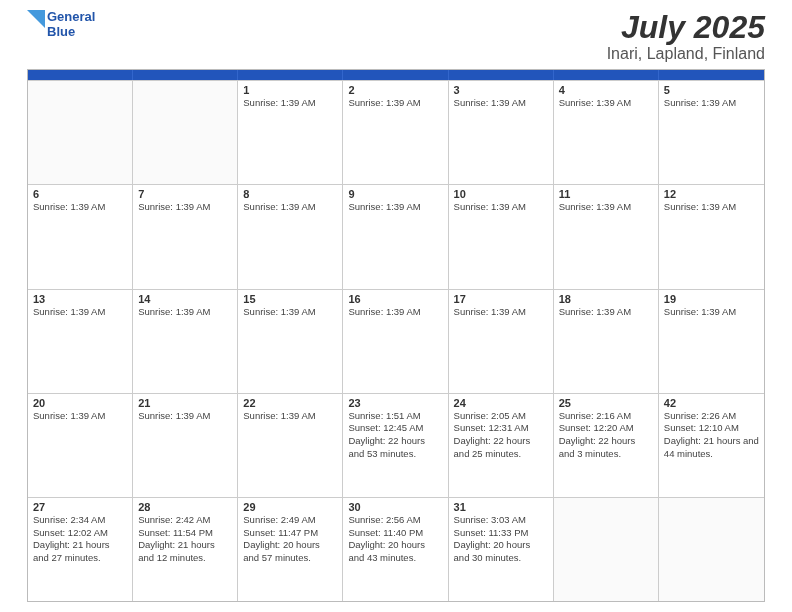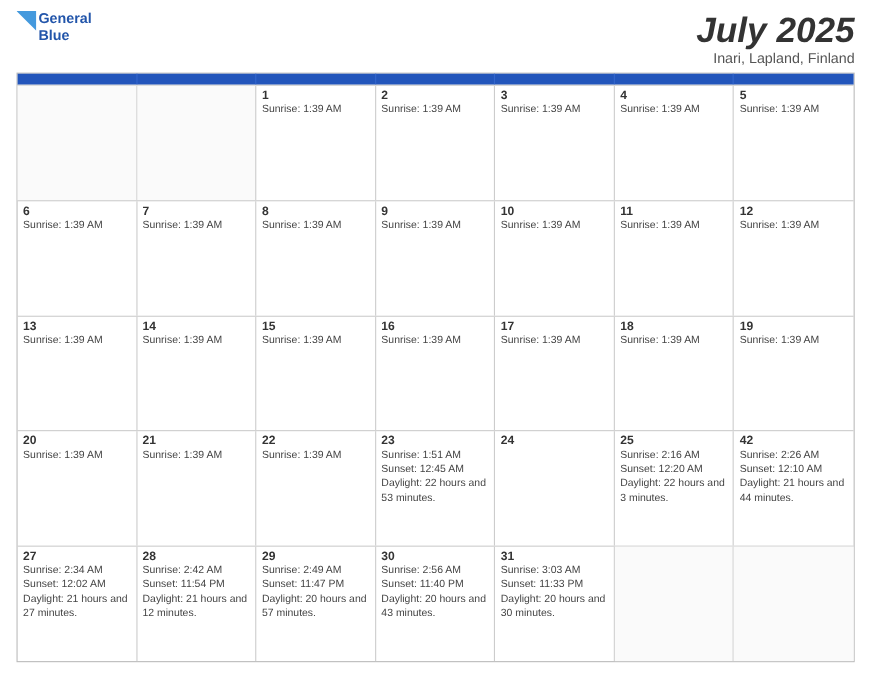--- a/index.html
+++ b/index.html
@@ -7,21 +7,21 @@
       width: 792px;
       height: 612px;
       background: #fff;
       font-family: Arial, sans-serif;
       font-size: 12px;
       overflow: hidden;
     }
     .page {
       width: 792px;
       height: 612px;
-      padding: 10px 15px;
+      padding: 10px 27px;
       display: flex;
       flex-direction: column;
     }
     .header {
       display: flex;
       justify-content: space-between;
       align-items: flex-start;
       margin-bottom: 6px;
     }
     .logo {
@@ -33,21 +33,21 @@
       text-align: right;
     }
     .month-title {
       font-size: 32px;
       font-weight: bold;
       color: #333;
       line-height: 1.1;
       font-style: italic;
     }
     .location {
-      font-size: 13px;
+      font-size: 16px;
       color: #555;
     }
     .calendar {
       border: 1px solid #bbb;
       flex: 1;
       display: flex;
       flex-direction: column;
     }
     .cal-header {
       display: grid;
@@ -227,20 +227,23 @@
             <div class="day-info" style="white-space: pre-line;">Sunrise: 1:39 AM</div>
           </div>
           <div class="cal-cell">
             <div class="day-num">23</div>
             <div class="day-info" style="white-space: pre-line;">Sunrise: 1:51 AM
 Sunset: 12:45 AM
 Daylight: 22 hours and 53 minutes.</div>
           </div>
           <div class="cal-cell">
             <div class="day-num">24</div>
+            <div class="day-info" style="white-space: pre-line;">Sunrise: 2:05 AM
+Sunset: 12:31 AM
+Daylight: 22 hours and 25 minutes.</div>
           </div>
           <div class="cal-cell">
             <div class="day-num">25</div>
             <div class="day-info" style="white-space: pre-line;">Sunrise: 2:16 AM
 Sunset: 12:20 AM
 Daylight: 22 hours and 3 minutes.</div>
           </div>
           <div class="cal-cell">
             <div class="day-num">42</div>
             <div class="day-info" style="white-space: pre-line;">Sunrise: 2:26 AM

